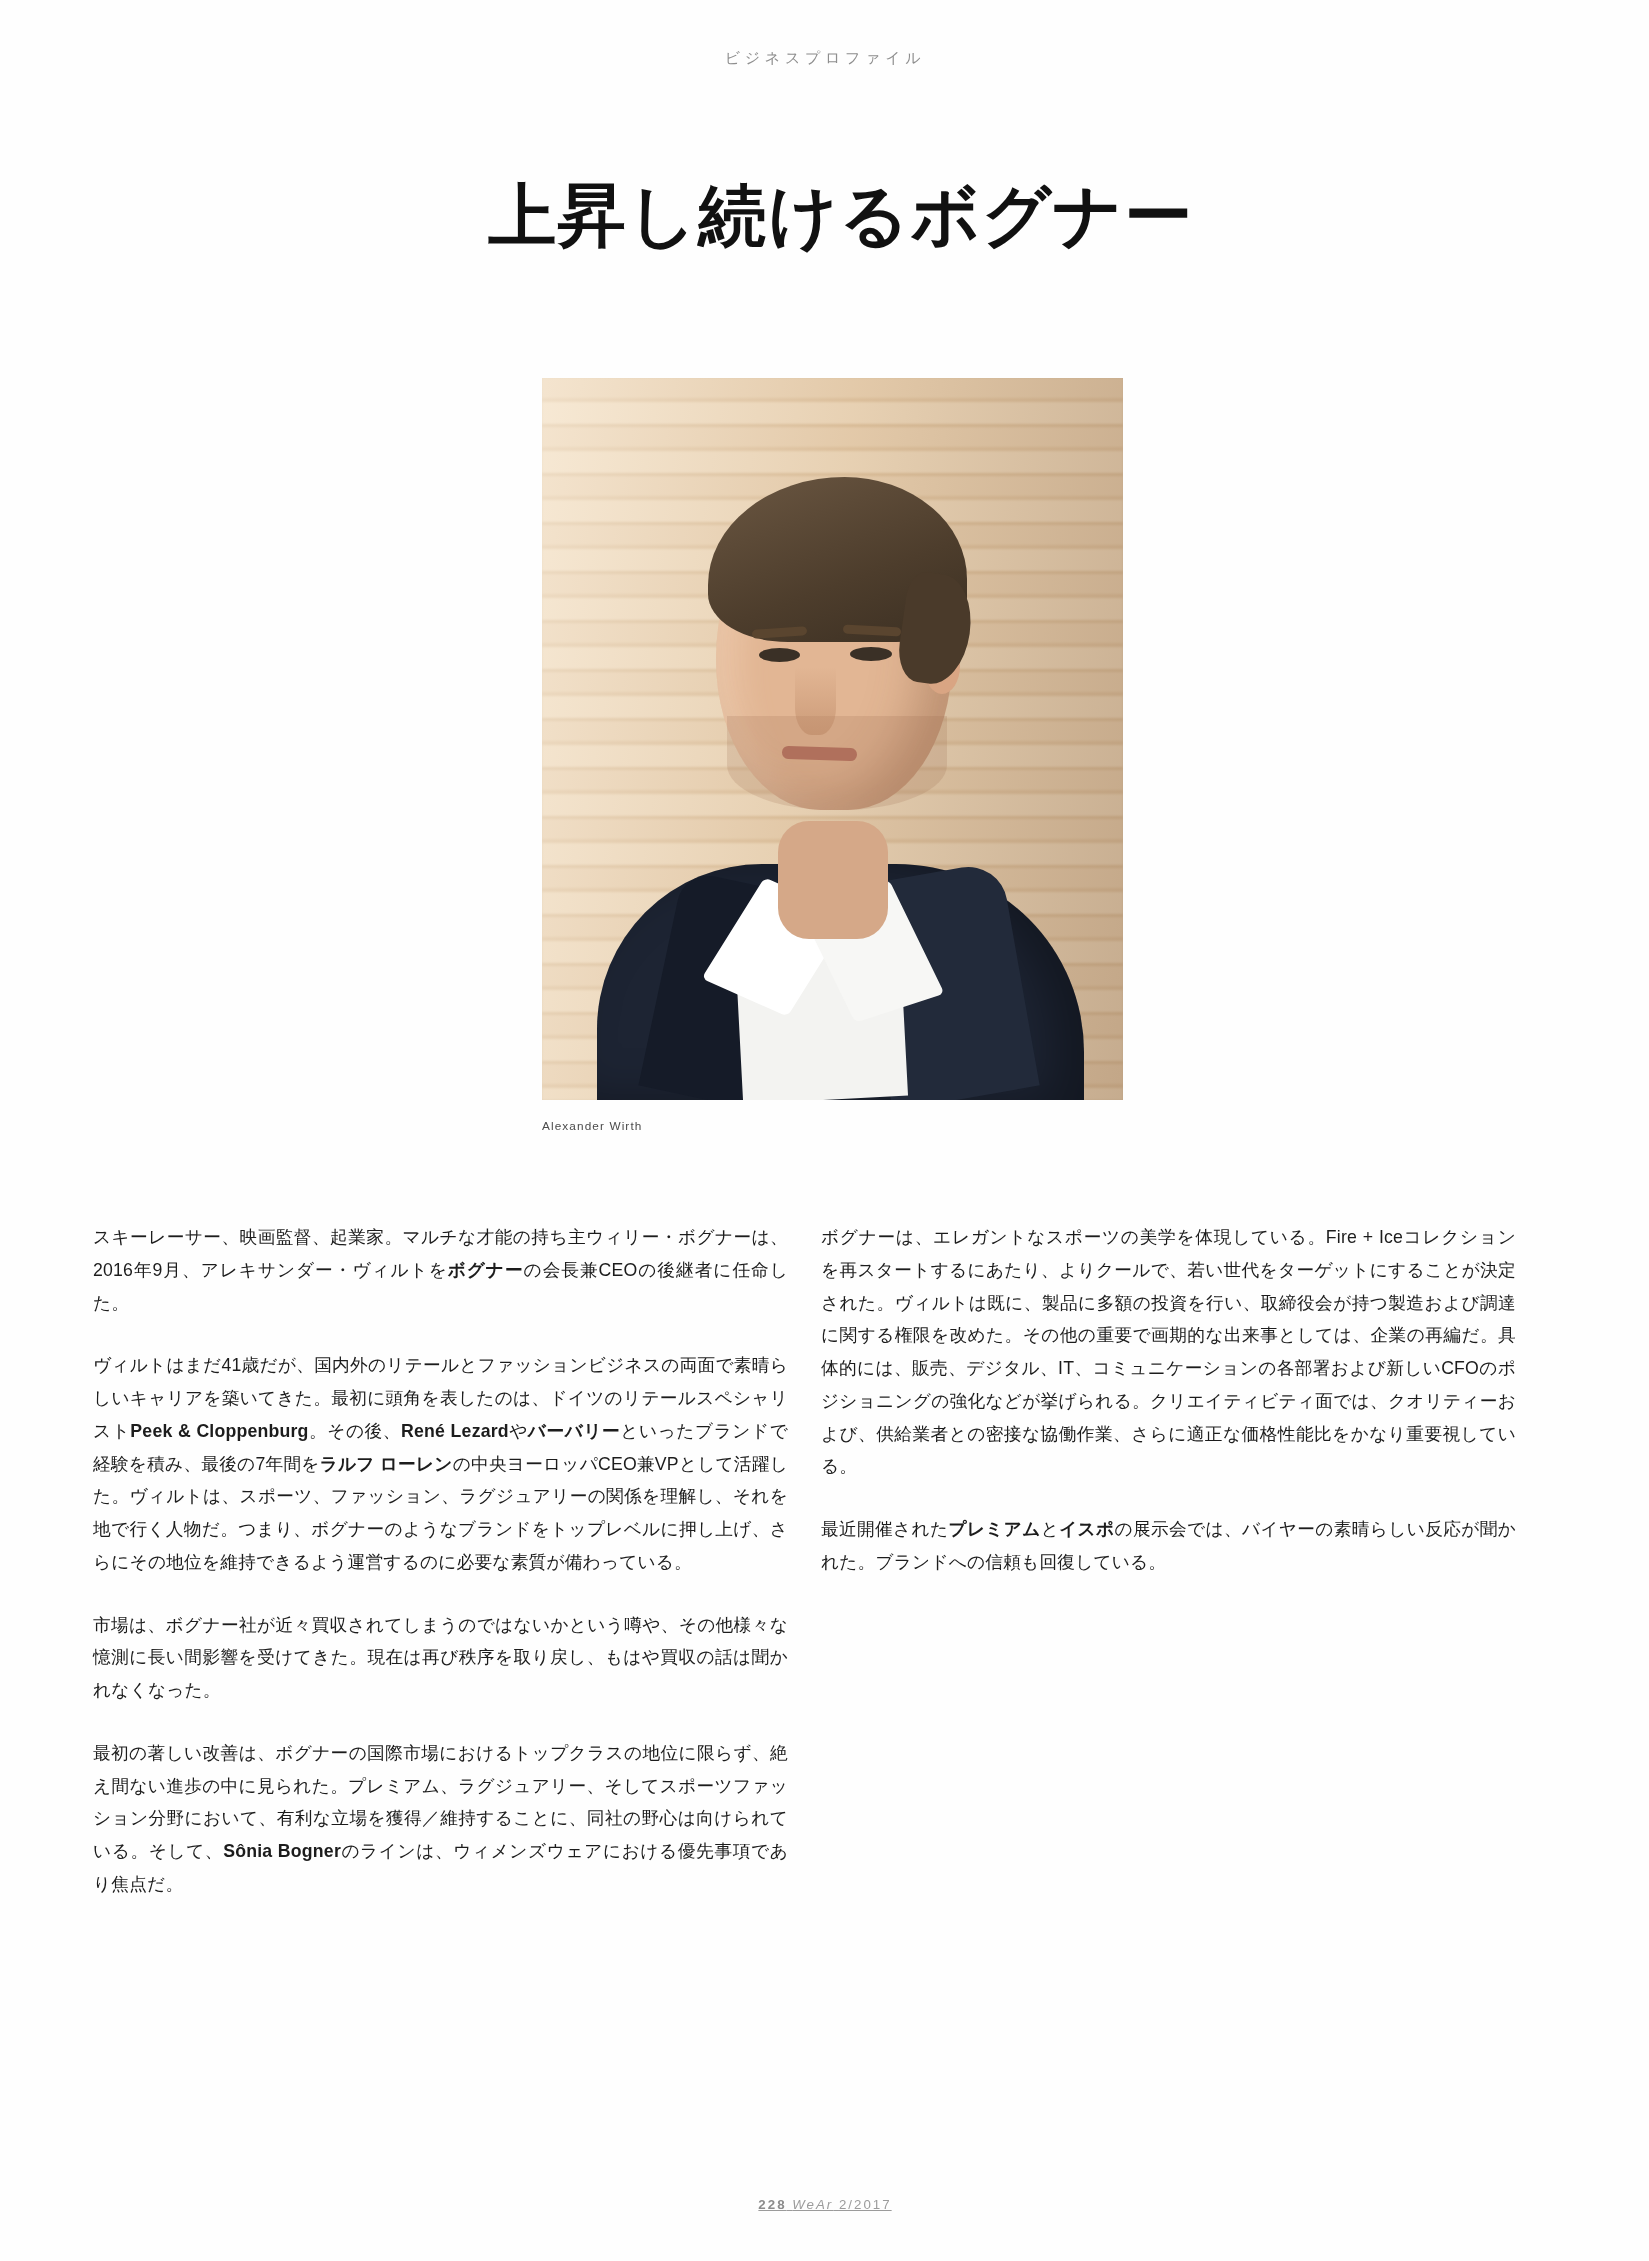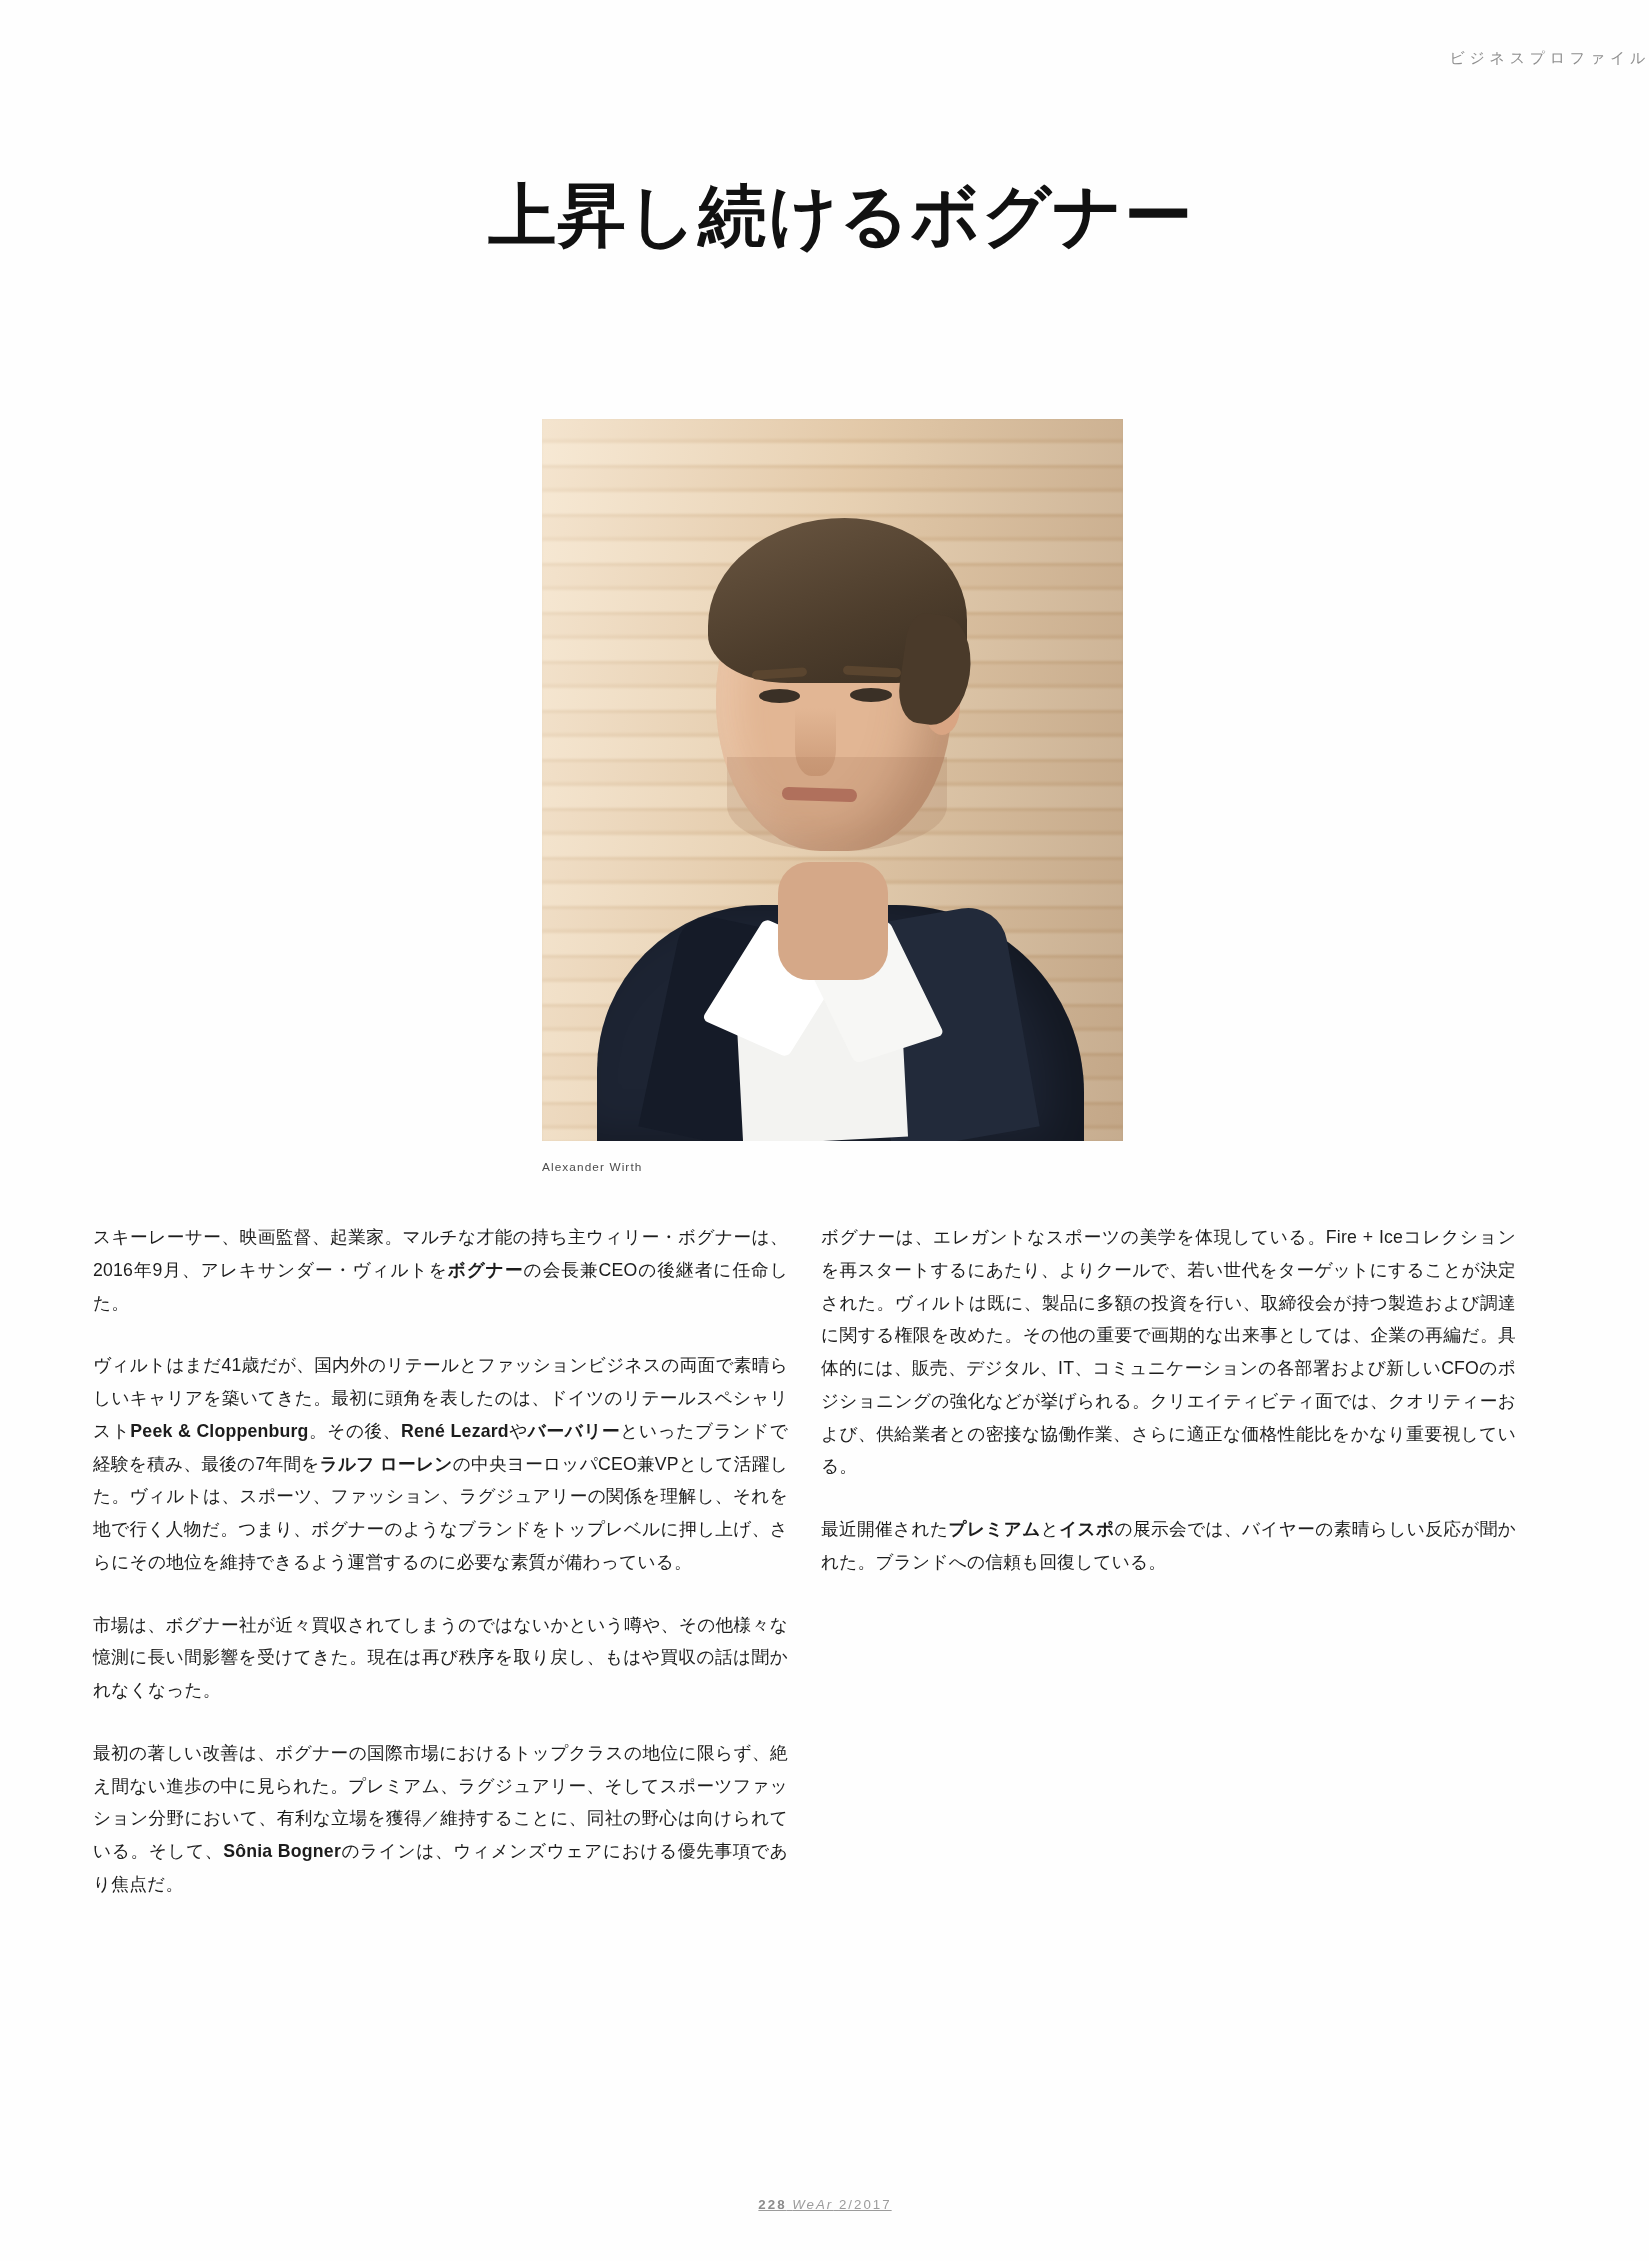--- a/index.html
+++ b/index.html
@@ -20,21 +20,21 @@
     inset: 0;
     background: #fefefe;
   }
 
   
   .kicker {
     position: absolute;
     top: 49px;
     left: 0;
     width: 100%;
-    text-align: right;
+    text-align: center;
     font-size: 15px;
     letter-spacing: 4.7px;
     color: #8e8e8e;
     font-weight: 400;
   }
 
   
   .headline {
     position: absolute;
     top: 132px;
@@ -45,21 +45,21 @@
     line-height: 1.1;
     font-weight: 700;
     letter-spacing: 1.6px;
     color: #111111;
     padding-left: 16px;
   }
 
   
   .photo-wrap {
     position: absolute;
-    top: 419px;
+    top: 378px;
     left: 542px;
     width: 657px;
   }
   .photo {
     position: relative;
     width: 581px;
     height: 722px;
     overflow: hidden;
     background: #d9c3a6;
   }

